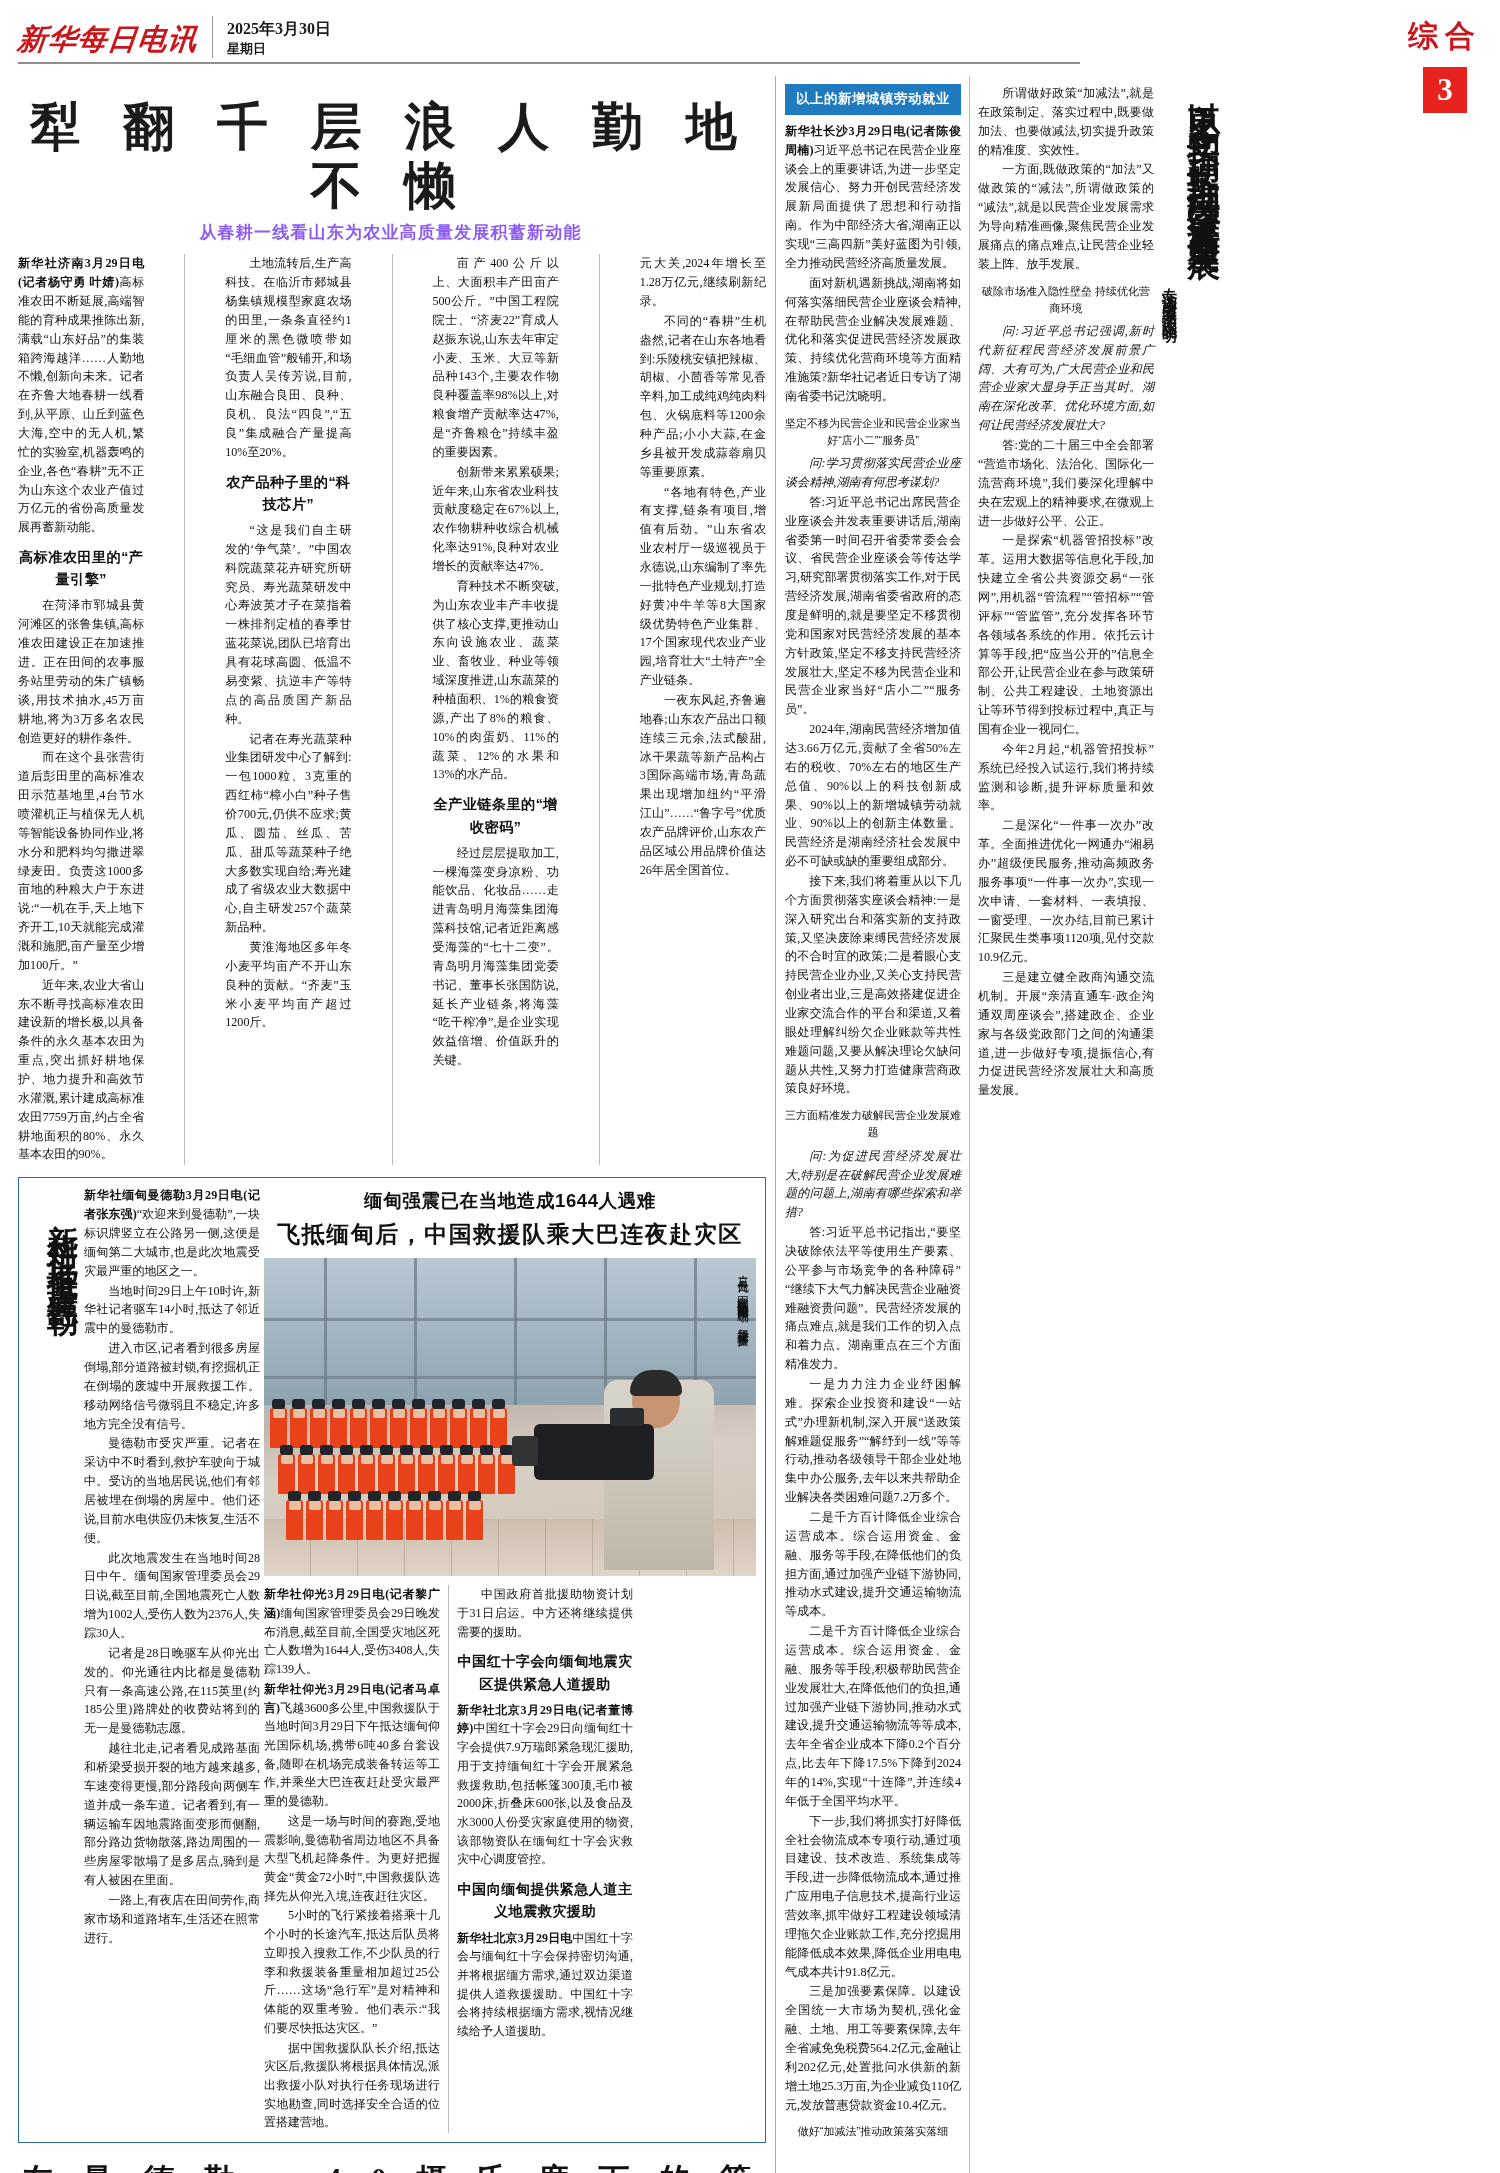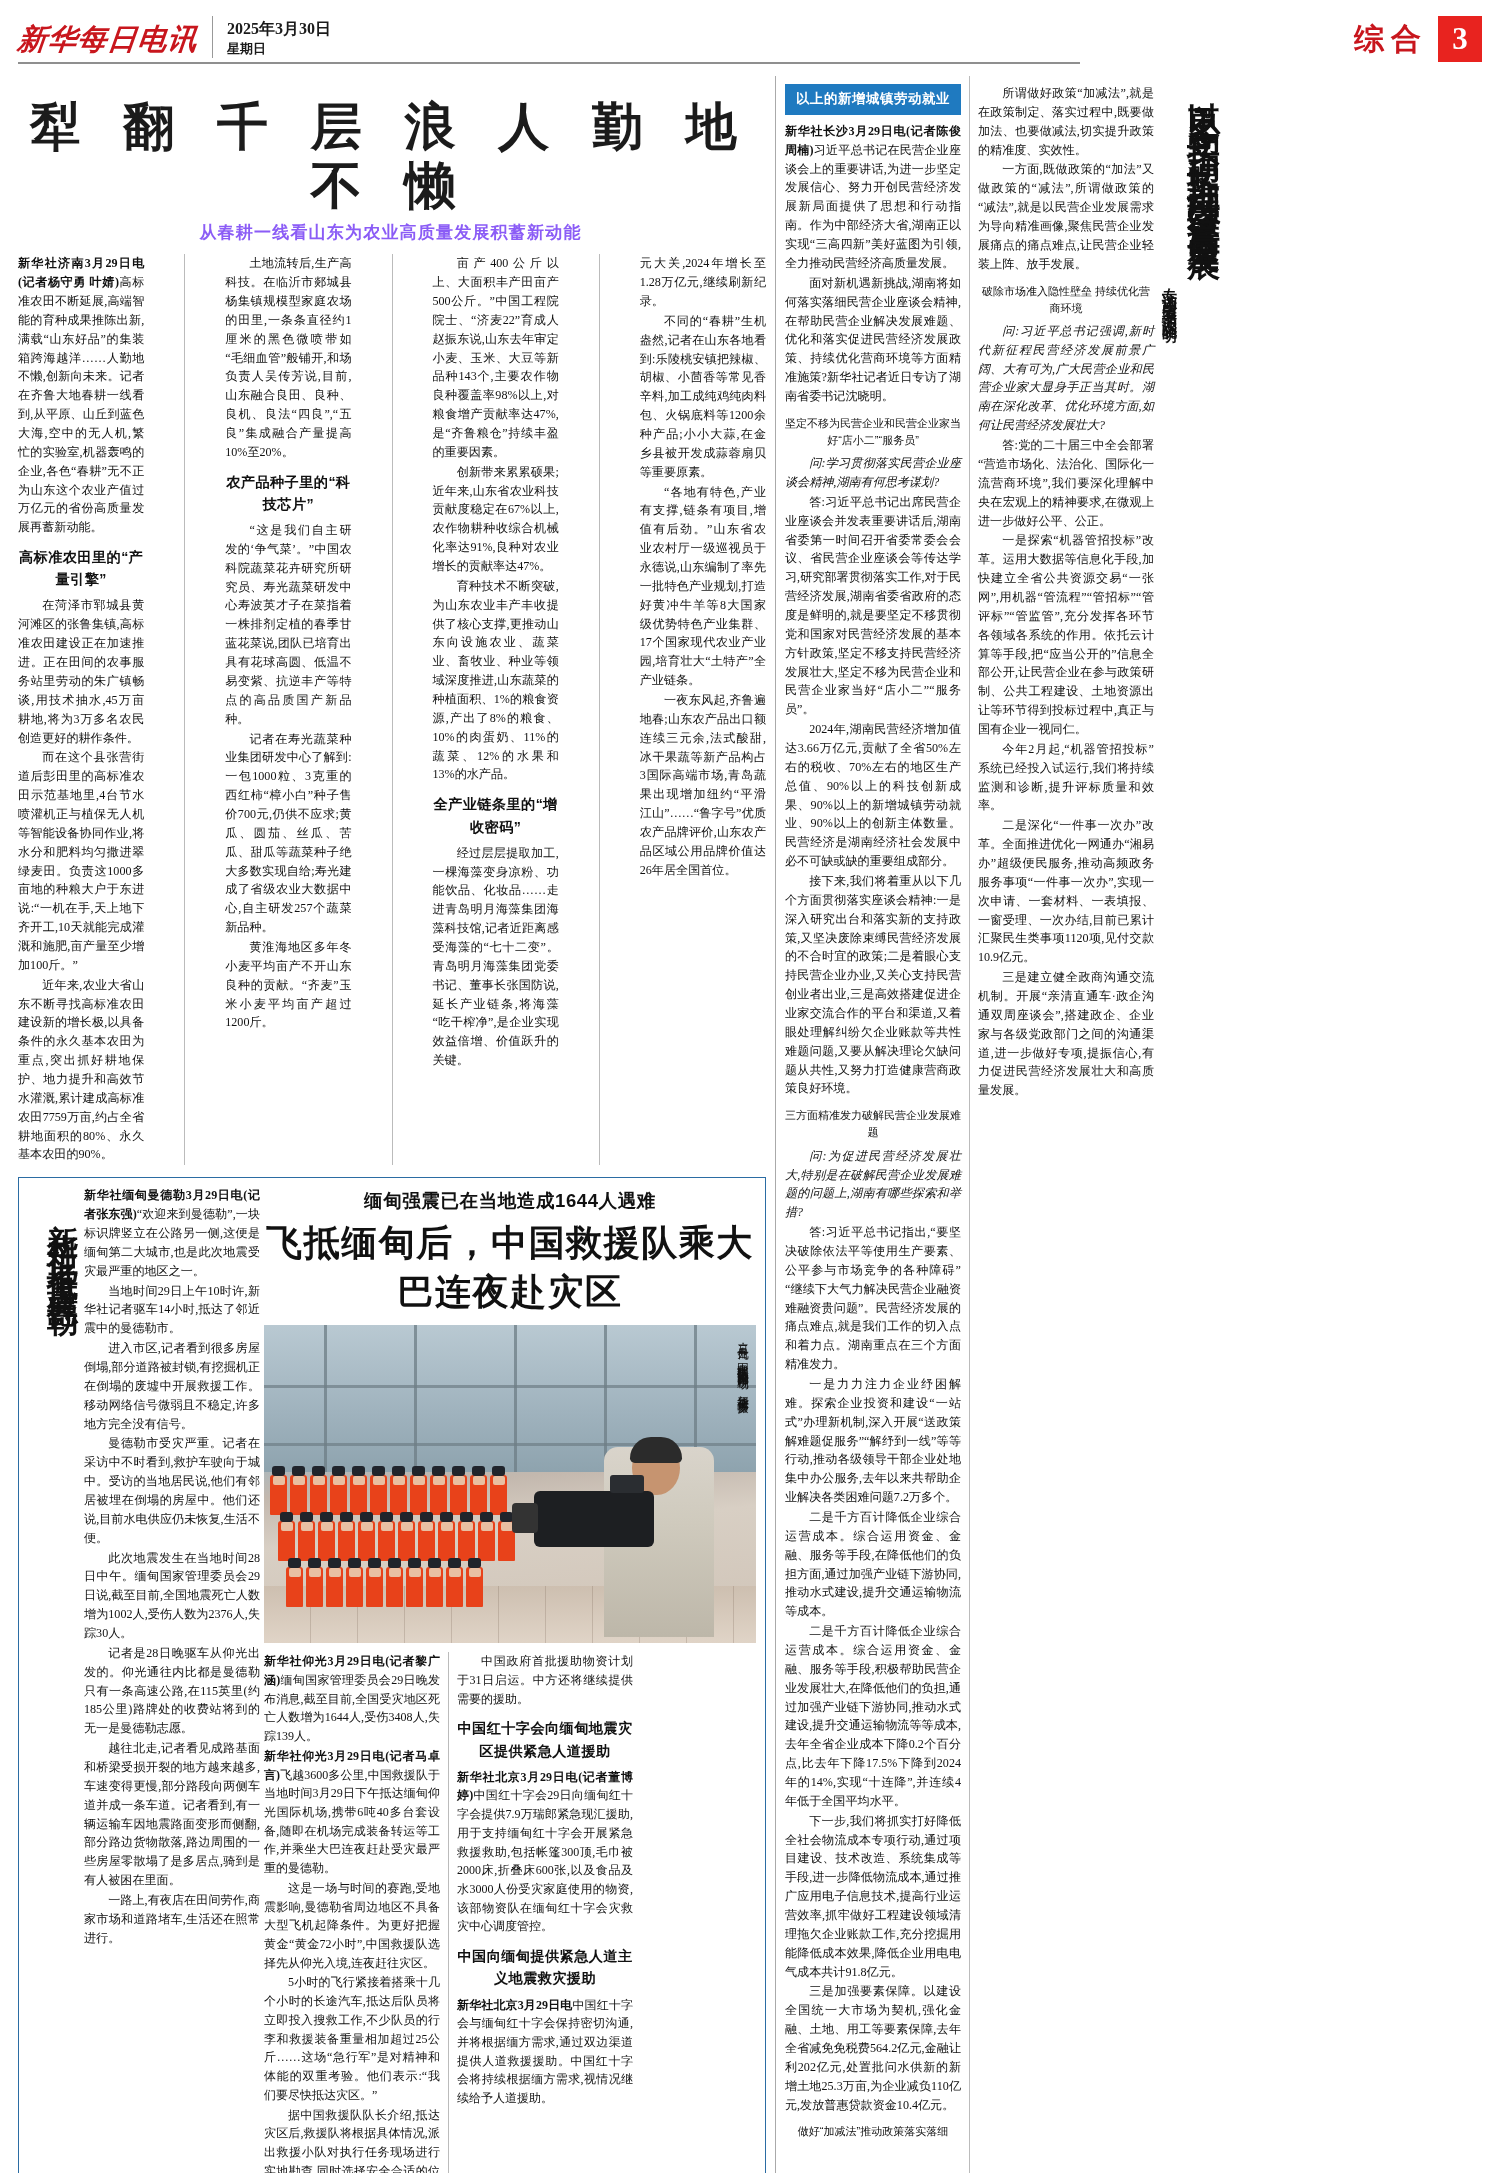--- a/index.html
+++ b/index.html
@@ -17,21 +17,21 @@
   .logo{
     font-family:"Liberation Serif",serif; font-weight:700; font-size:29px;
     color:#c8161d; letter-spacing:1px; font-style:italic;
     transform:skewX(-6deg); line-height:1; padding-top:6px;
   }
   .logo-div{ width:1px; background:#999; height:42px; margin:0 14px; }
   .dateblk{ font-family:Liberation Serif, serif; line-height:1.45; padding-top:3px;}
   .dateblk .d1{ font-size:16px; font-weight:700; color:#1a1a1a; }
   .dateblk .d2{ font-size:13px; font-weight:700; color:#1a1a1a; }
   .mast-spacer{ flex:1; }
-  .secblk{ display:flex; align-items:center; gap:10px; padding-top:2px; }
+  .secblk{ display:flex; align-items:center; gap:10px; padding-top:2px;flex-direction:column; }
   .secname{ font-size:30px; font-weight:700; color:#c8161d; letter-spacing:7px;
             font-family:"Liberation Serif",serif; }
   .pagenum{
     width:44px; height:46px; background:#e8231f; color:#fff; font-size:31px;
     font-weight:700; display:flex; align-items:center; justify-content:center;
     font-family:"Liberation Serif",serif;
   }
   .mast-rule-left{ position:absolute; left:18px; right:420px; top:62px; height:2px; background:#8f8f8f; }
 
   
@@ -75,21 +75,21 @@
     font-size:31px; font-weight:700; letter-spacing:9px; line-height:1.18;
     font-family:"Liberation Serif",serif; padding:14px 4px 0 2px; width:56px;
     color:#111;
   }
   .pb-main{ flex:1; padding-left:4px; }
   .pb-kicker{
     text-align:center; font-size:18.5px; font-weight:700; letter-spacing:.6px;
     font-family:"Liberation Sans",sans-serif; padding:2px 0 6px 0;
   }
   .pb-head{
-    text-align:center; font-size:36px; font-weight:700; letter-spacing:1.5px;
+    text-align:center; font-size:23px; font-weight:700; letter-spacing:1.5px;
     font-family:"Liberation Serif",serif; padding:0 0 8px 0;
   }
   .photo{
     position:relative; height:318px; width:100%;
     background:linear-gradient(175deg,#cfd9dd 0%,#b9c7cd 24%,#a9b7bd 38%,#c3b8ae 48%,#d8cfc4 62%,#cfc3b6 100%);
     overflow:hidden;
   }
   
   .ph-glass{ position:absolute; left:0; top:0; right:0; height:46%;
     background:linear-gradient(180deg,#b9c9d2,#9fb2bd 60%,#8ea3ae); }

